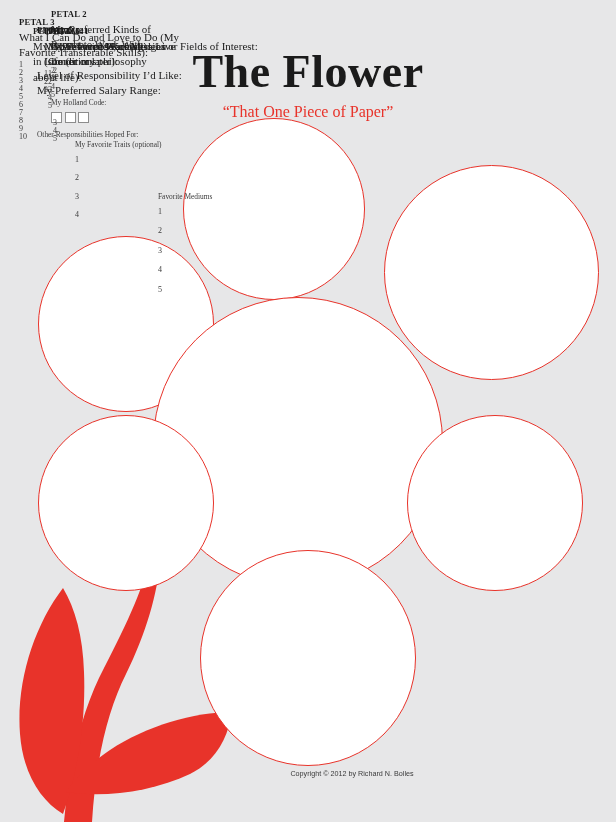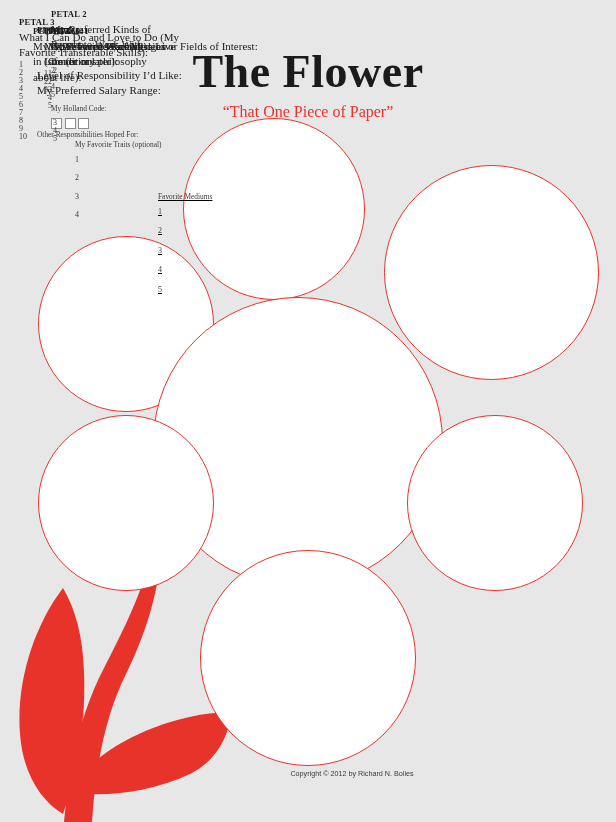--- a/index.html
+++ b/index.html
@@ -99,21 +99,21 @@
     font-family: "Liberation Serif", serif;
     font-size: 7.4px;
     color: #3b3b3b;
     margin: 0;
     line-height: 1.2;
   }
 
   
   #petal2 { left: 183px; top: 118px; width: 182px; height: 182px; }
   #petal2-body { left: 51px; top: 9px; width: 125px; }
-  #holland-label { margin-top: 6px; }
+  #holland-label { margin-top: 0; }
   #holland-boxes { margin-top: 4px; display: flex; gap: 2.5px; }
   .hbox {
     width: 11px; height: 11px;
     border: 1px solid #8c8c8c;
     background: #fff;
     box-sizing: border-box;
   }
 
   
   #petal3 { left: 384px; top: 165px; width: 215px; height: 215px; }
@@ -124,21 +124,21 @@
 
   
   #petal7 { left: 38px; top: 236px; width: 176px; height: 176px; }
   #petal7-body { left: 33px; top: 26px; width: 135px; }
 
   
   #petal1 { left: 153px; top: 297px; width: 290px; height: 290px; }
   #petal1-body { left: 53px; top: 26px; width: 235px; }
   #p1-list-a { margin-top: 5px; }
   #p1-list-b { margin-top: 44px; }
-  #mediums-block { position: absolute; left: 105px; top: 167px; width: 120px; text-decoration: underline; }
+  #mediums-block { position: absolute; left: 105px; top: 167px; width: 120px; }
   #mediums-block .numlist li { margin-bottom: 11.5px; }
   #mediums-block .numlist { margin-top: 6px; }
 
   
   #petal6 { left: 38px; top: 415px; width: 176px; height: 176px; }
   #petal6-body { left: 44px; top: 26px; width: 140px; }
 
   
   #petal4 { left: 407px; top: 415px; width: 176px; height: 176px; }
   #petal4-body { left: 48px; top: 26px; width: 120px; }

